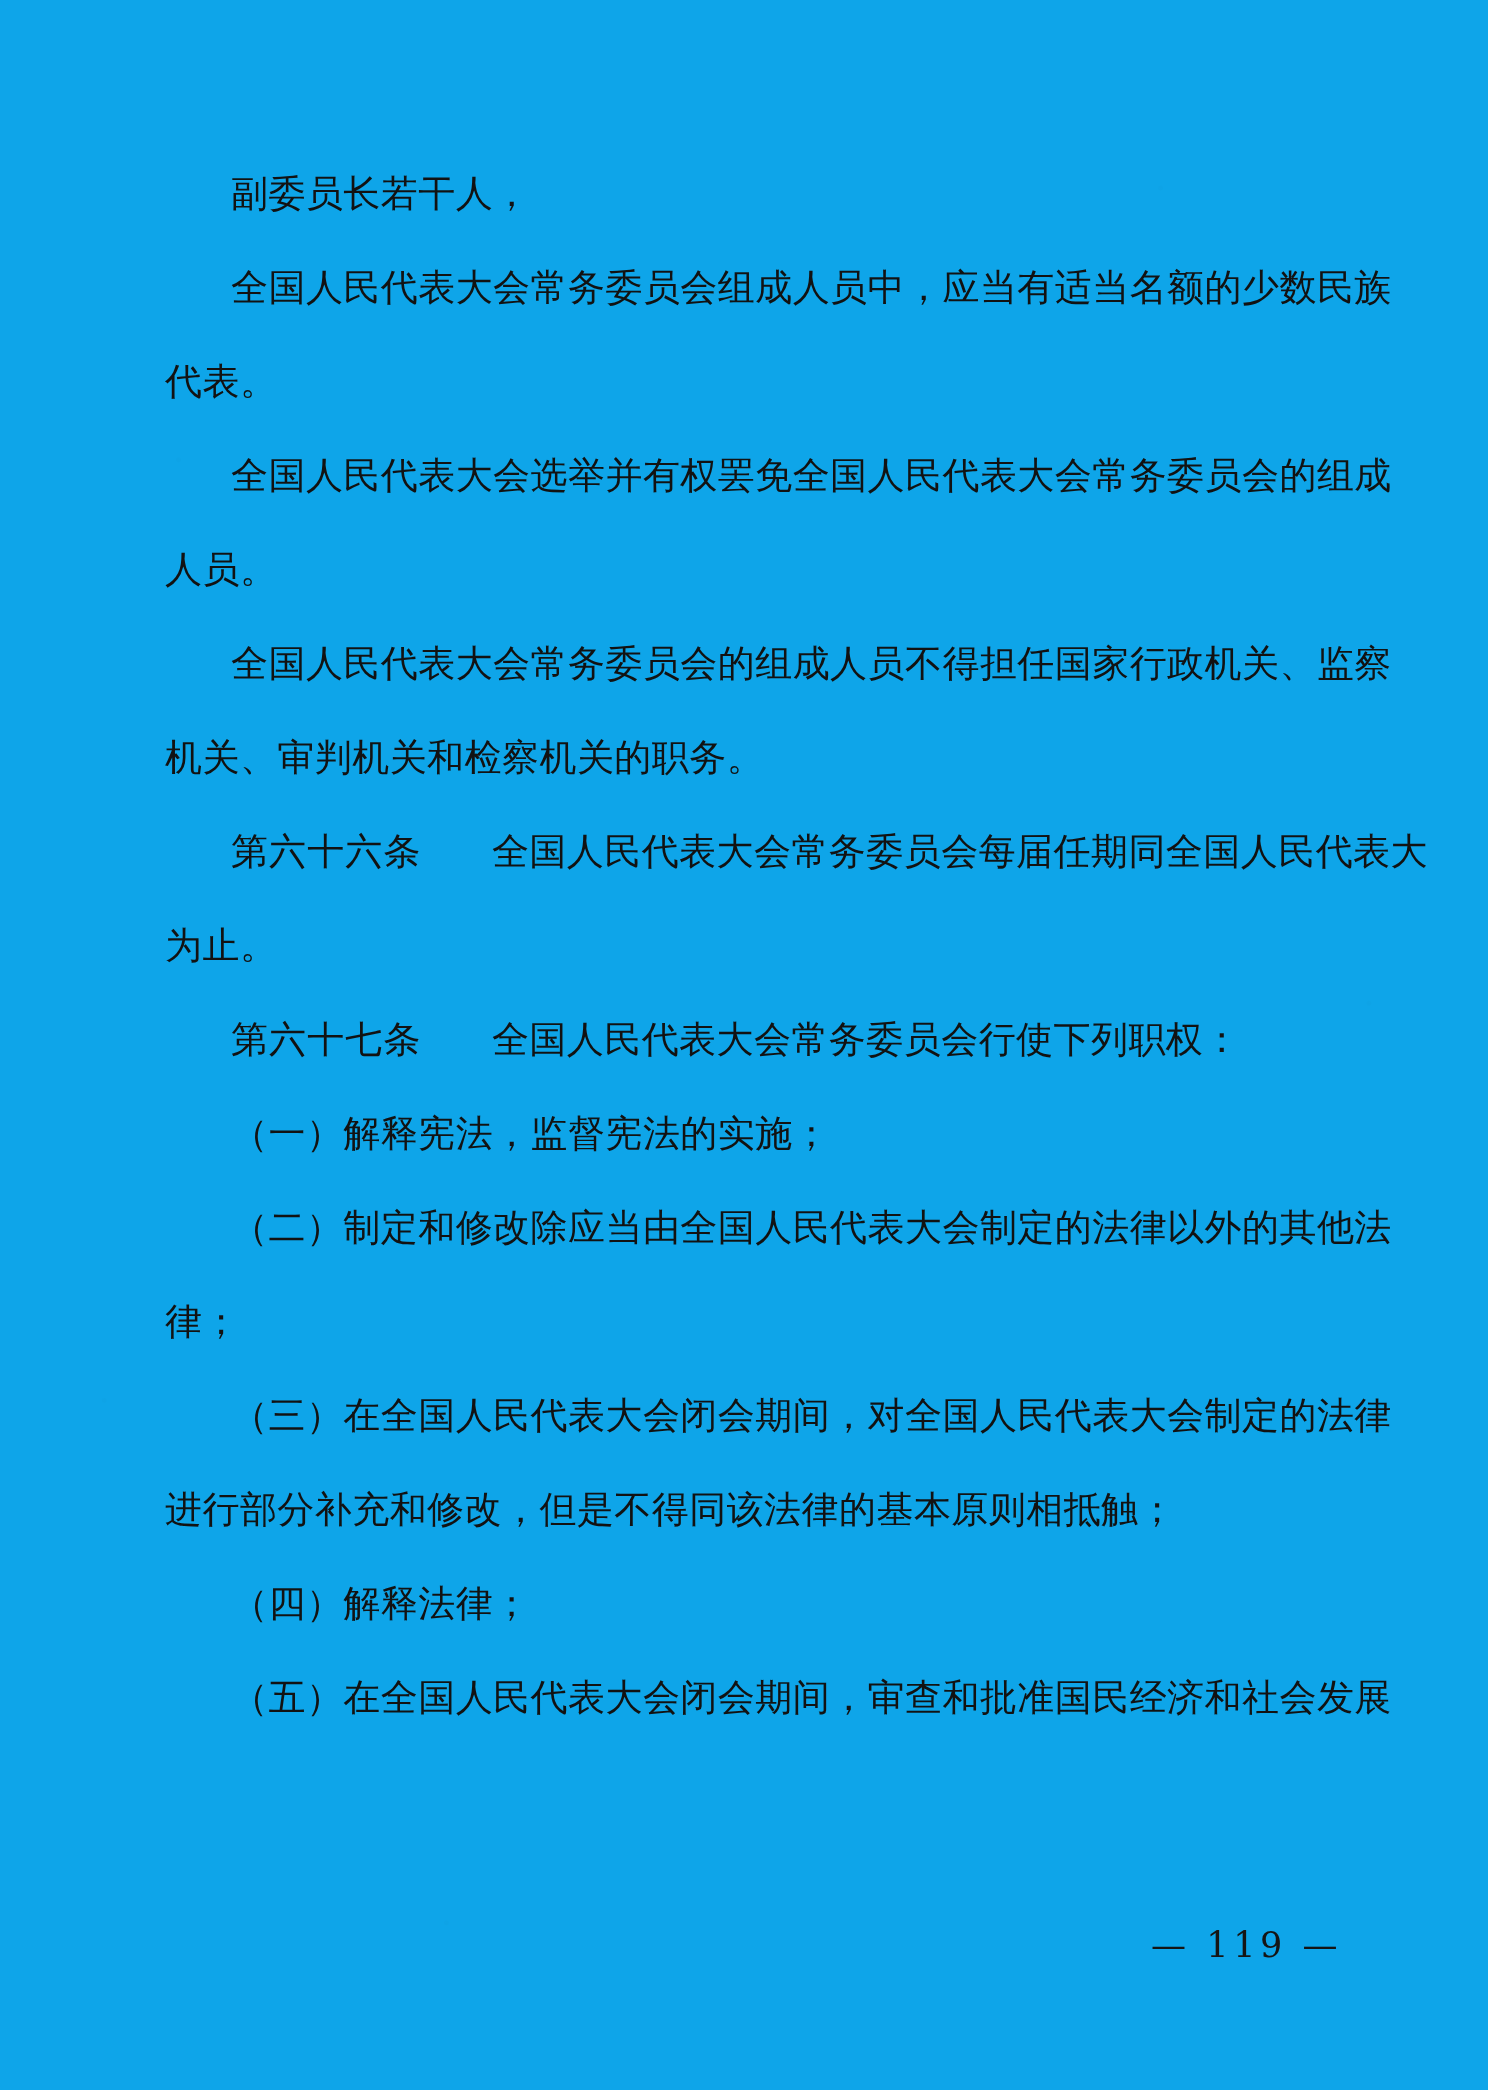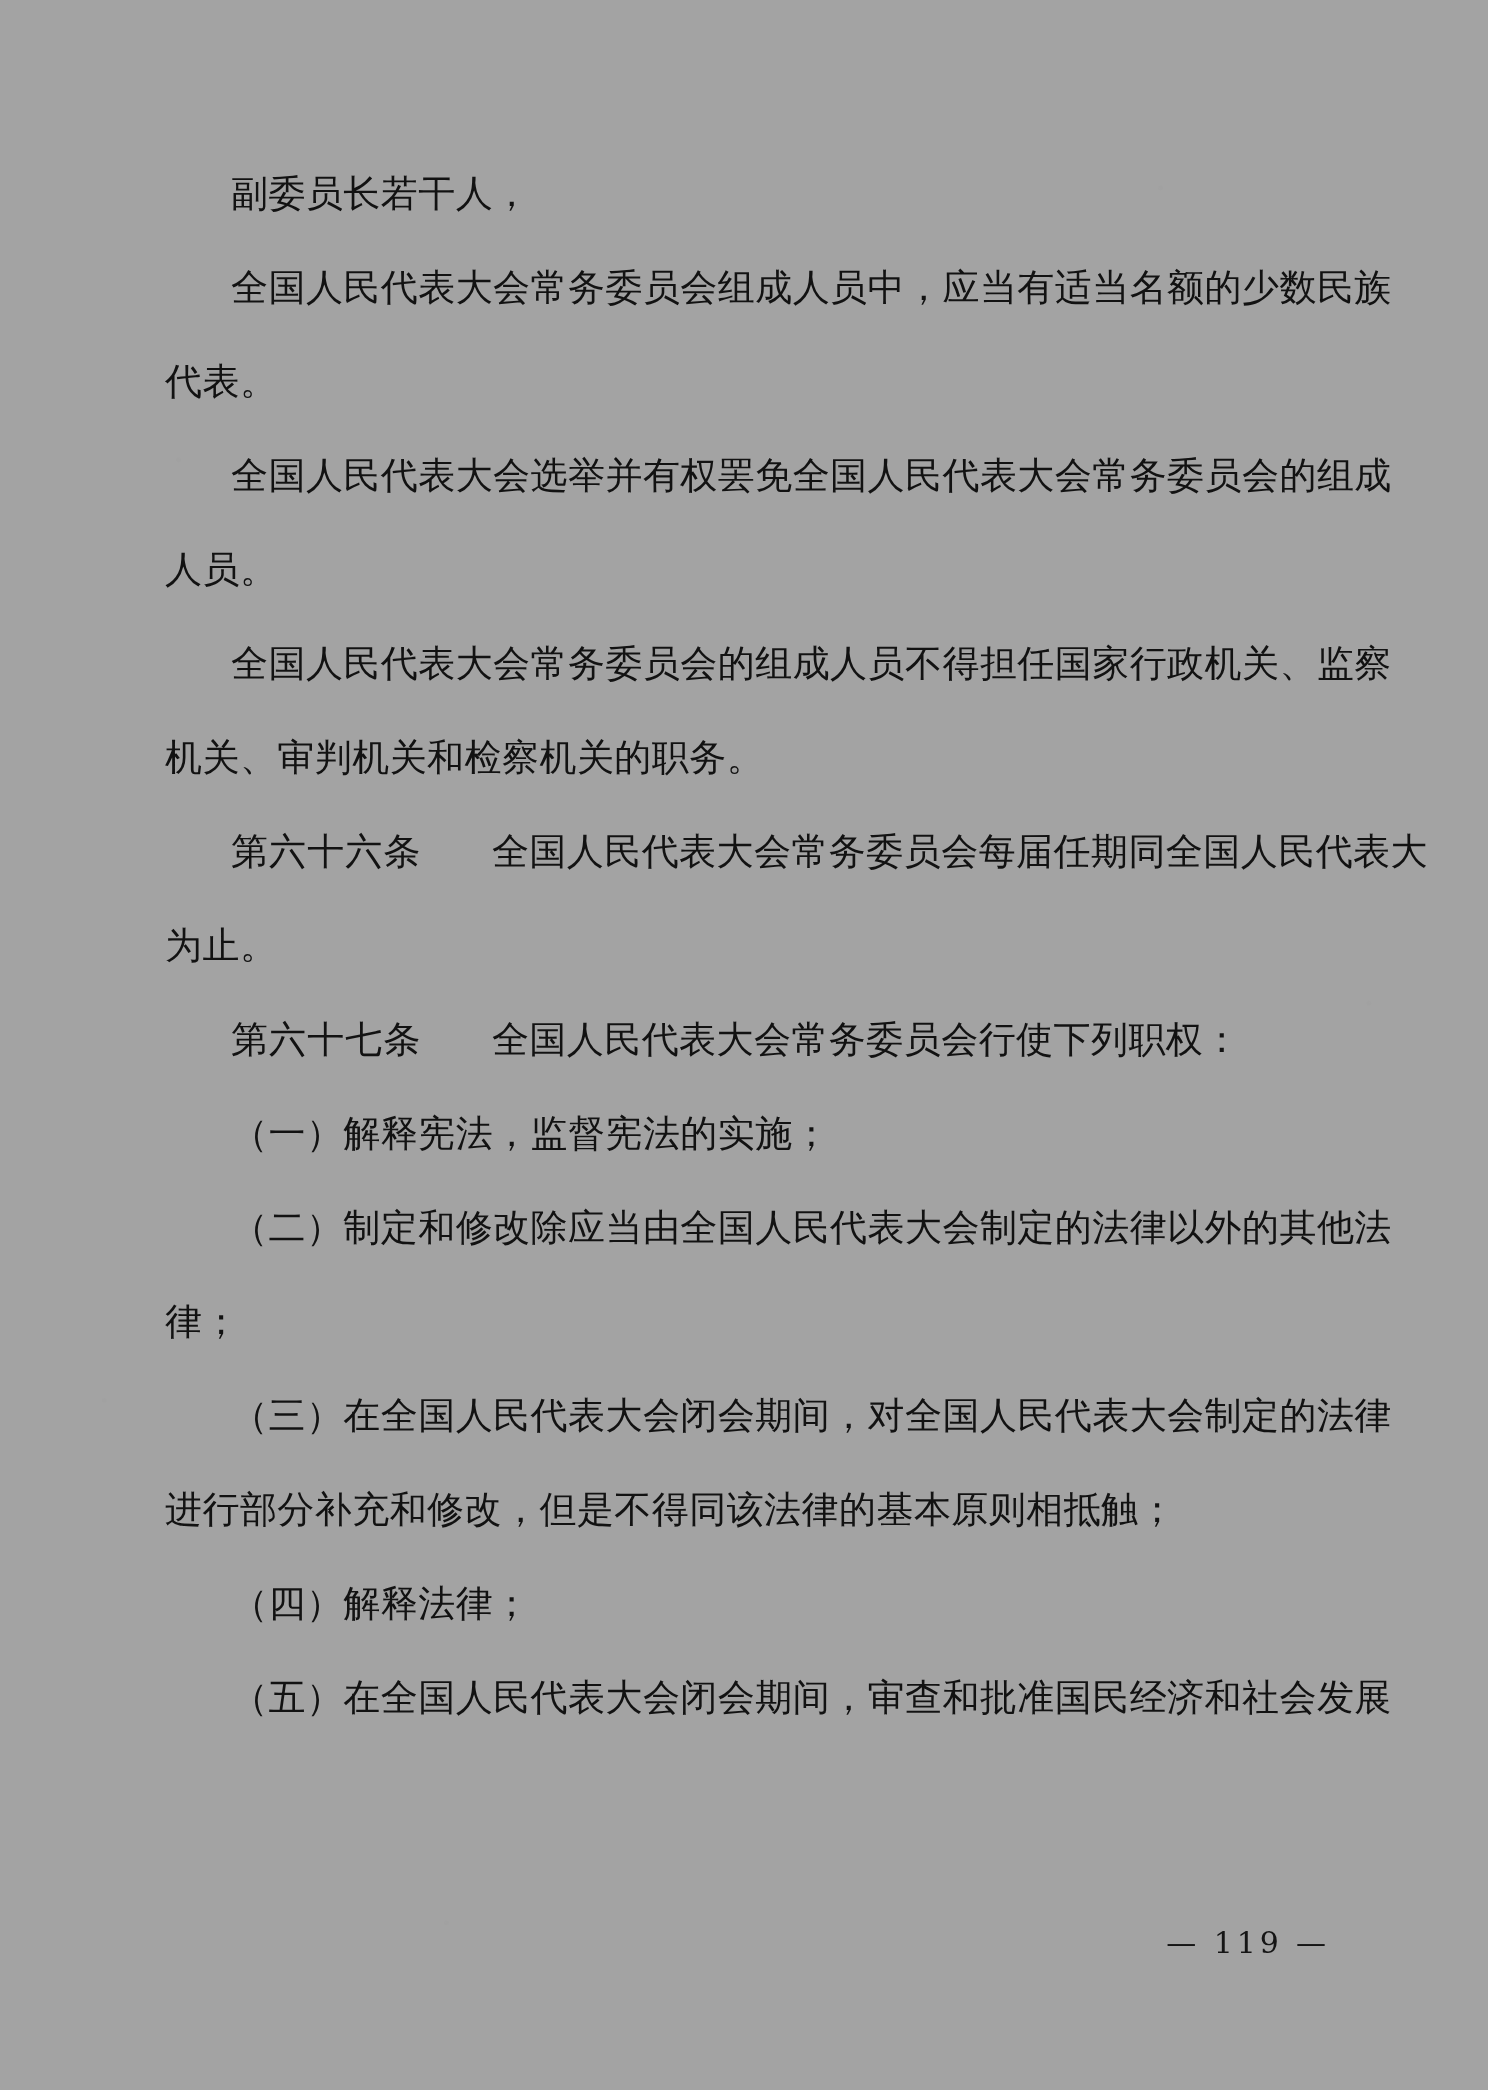--- a/index.html
+++ b/index.html
@@ -13,21 +13,21 @@
     height: 2090px;
     position: relative;
     font-family: "DejaVu Serif", "Liberation Serif", serif;
     color: #0d0d0d;
     overflow: hidden;
   }
 
   #page {
     position: absolute;
     inset: 0;
-    background: #a3a3a3;
+    background: #0ea5e9;
   }
 
   
   #scan-tint {
     position: absolute;
     inset: 0;
     pointer-events: none;
     background:
       radial-gradient(circle at 12% 22%, rgba(0,0,0,0.012) 0 2px, transparent 3px),
       radial-gradient(circle at 78% 9%, rgba(0,0,0,0.010) 0 2px, transparent 3px),
@@ -62,26 +62,26 @@
     font-weight: 400;
     letter-spacing: 0.03em;
   }
 
   .gap-wide {
     letter-spacing: 0.9em;
   }
 
   #page-number {
     position: absolute;
-    left: 0;
+    left: 12px;
     top: 1925px;
     width: 1330px;
     text-align: right;
     font-family: "DejaVu Serif", "Liberation Serif", serif;
-    font-size: 30px;
+    font-size: 35px;
     letter-spacing: 0.13em;
     color: #151515;
   }
 </style>
 </head>
 <body>
 
 <div id="page">
 
   <div id="scan-tint"></div>

